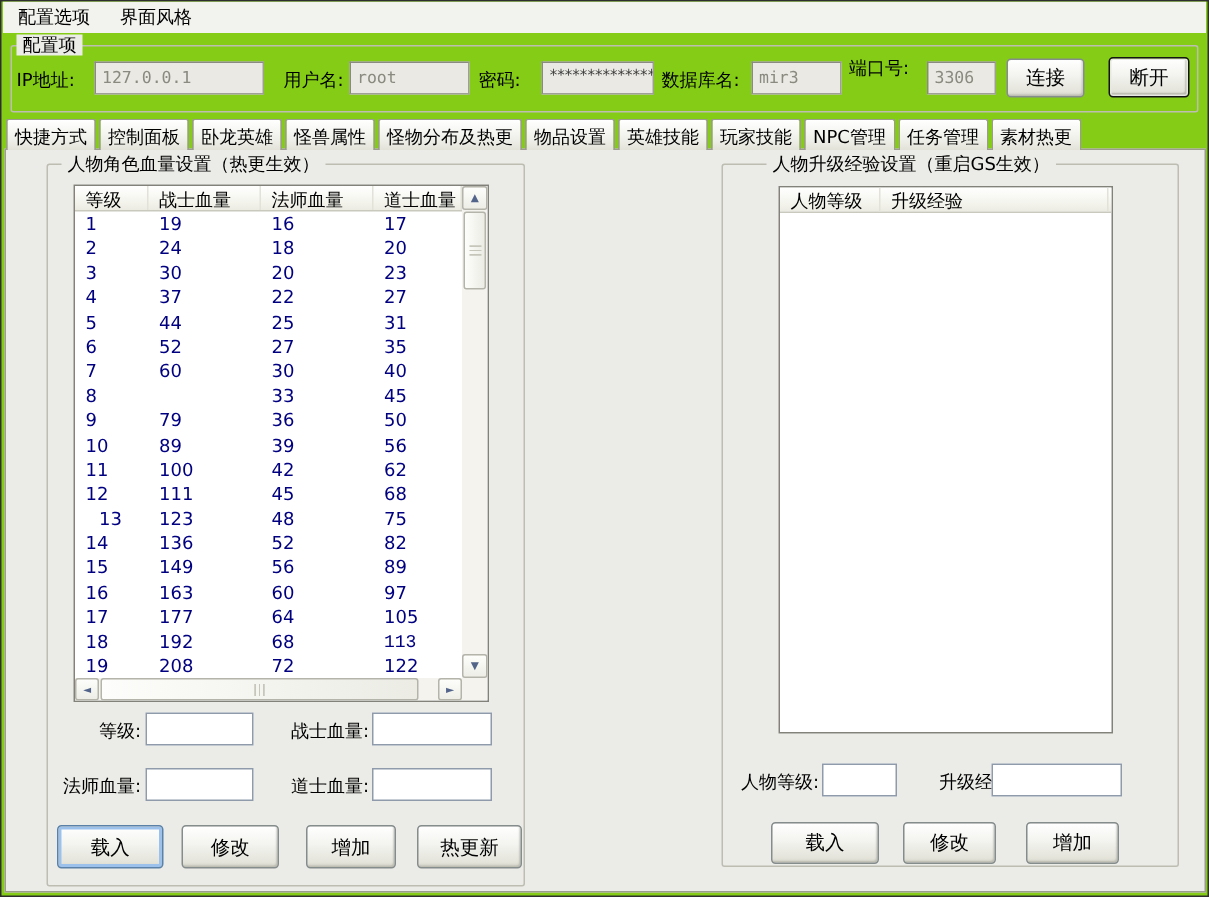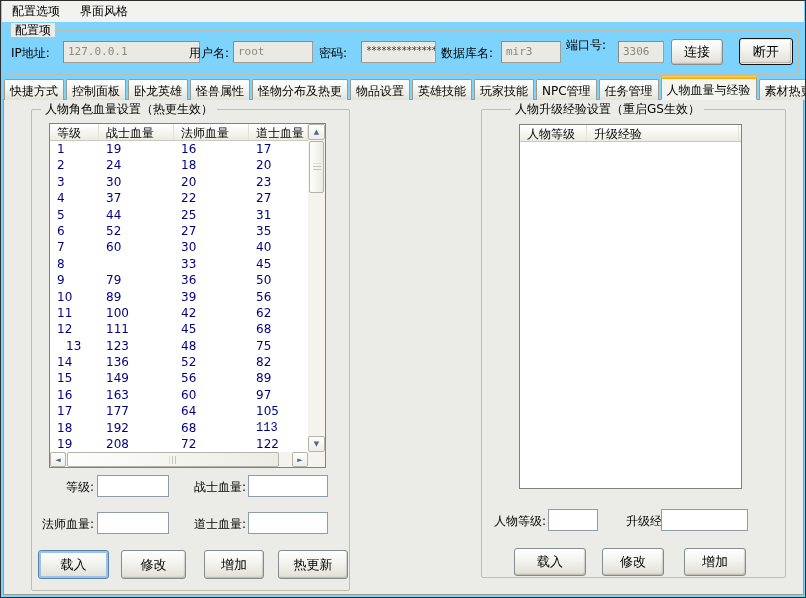--- a/index.html
+++ b/index.html
@@ -1,19 +1,19 @@
 <!DOCTYPE html>
 <html><head>
 <meta charset="utf-8">
 <style>
   * { margin:0; padding:0; box-sizing:border-box; }
   html,body { width:806px; height:598px; }
   body { font-family:"DejaVu Sans", sans-serif; font-size:12px; color:#000; }
 
-  .window { position:relative; width:806px; height:598px; background:#7dd3fc;
+  .window { position:relative; width:806px; height:598px; background:#84cc16;
             border:1px solid #2e2e2e; overflow:hidden; }
 
   
   .menubar { position:absolute; left:1px; top:0; right:1px; height:21px;
              background:#f2f2ee; display:flex; align-items:center; }
   .menu-item { padding:3px 10px; cursor:default; }
 
   
   .group { position:absolute; border:1px solid #bdbdb2; border-radius:2px; }
   .group-caption { position:absolute; background:#ebebe7; padding:0 4px; line-height:14px; z-index:2;text-align:center; }
@@ -83,21 +83,21 @@
   <div class="menubar" id="menubar">
       <div class="menu-item">配置选项</div>
       <div class="menu-item">界面风格</div>
     </div>
 
   <span class="group-caption" style="left:10px; top:22px;">配置项</span>
   <div class="group" style="left:6px; top:29px; width:792px; height:45px;"></div>
 
   <div id="connection-fields">
       <div class="field-label" style="left: 10px; top: 44px; position: absolute;">IP地址:</div>
-      <div class="sunken-input" style="left: 62px; top: 40px; width: 137px; height: 22px;">127.0.0.1</div>
+      <div class="sunken-input" style="left: 62px; top: 40px; width: 113px; height: 22px;">127.0.0.1</div>
       <div class="field-label" style="left: 188px; top: 44px; position: absolute;">用户名:</div>
       <div class="sunken-input" style="left: 232px; top: 40px; width: 80px; height: 22px;">root</div>
       <div class="field-label" style="left: 318px; top: 44px; position: absolute; text-align: right;">密码:</div>
       <div class="sunken-input dark-text" style="left: 360px; top: 40px; width: 75px; height: 22px;">**************</div>
       <div class="field-label" style="left: 440px; top: 44px; position: absolute;">数据库名:</div>
       <div class="sunken-input" style="left: 500px; top: 40px; width: 60px; height: 22px;">mir3</div>
       <div class="field-label" style="left: 565px; top: 36px; position: absolute;">端口号:</div>
       <div class="sunken-input" style="left: 617px; top: 40px; width: 46px; height: 22px;">3306</div>
     </div>
 
@@ -108,21 +108,20 @@
       <div class="tab">快捷方式</div>
       <div class="tab">控制面板</div>
       <div class="tab">卧龙英雄</div>
       <div class="tab">怪兽属性</div>
       <div class="tab">怪物分布及热更</div>
       <div class="tab">物品设置</div>
       <div class="tab">英雄技能</div>
       <div class="tab">玩家技能</div>
       <div class="tab">NPC管理</div>
       <div class="tab">任务管理</div>
-      <div class="tab selected">人物血量与经验</div>
       <div class="tab">素材热更</div>
     </div>
   <div class="tab-panel"></div>
 
   <span class="group-caption" style="left:40px; top:101px; z-index:2;">人物角色血量设置（热更生效）</span>
   <div class="group" style="left:30px; top:108px; width:319px; height:482px; z-index:1;"></div>
 
   <div class="listview" style="left:48px; top:122px; width:277px; height:345px; z-index:2;">
     <div class="lv-header" style="margin-right:17px;" id="hp-header">
         <div class="lv-hcell" style="width: 49px;">等级</div>

